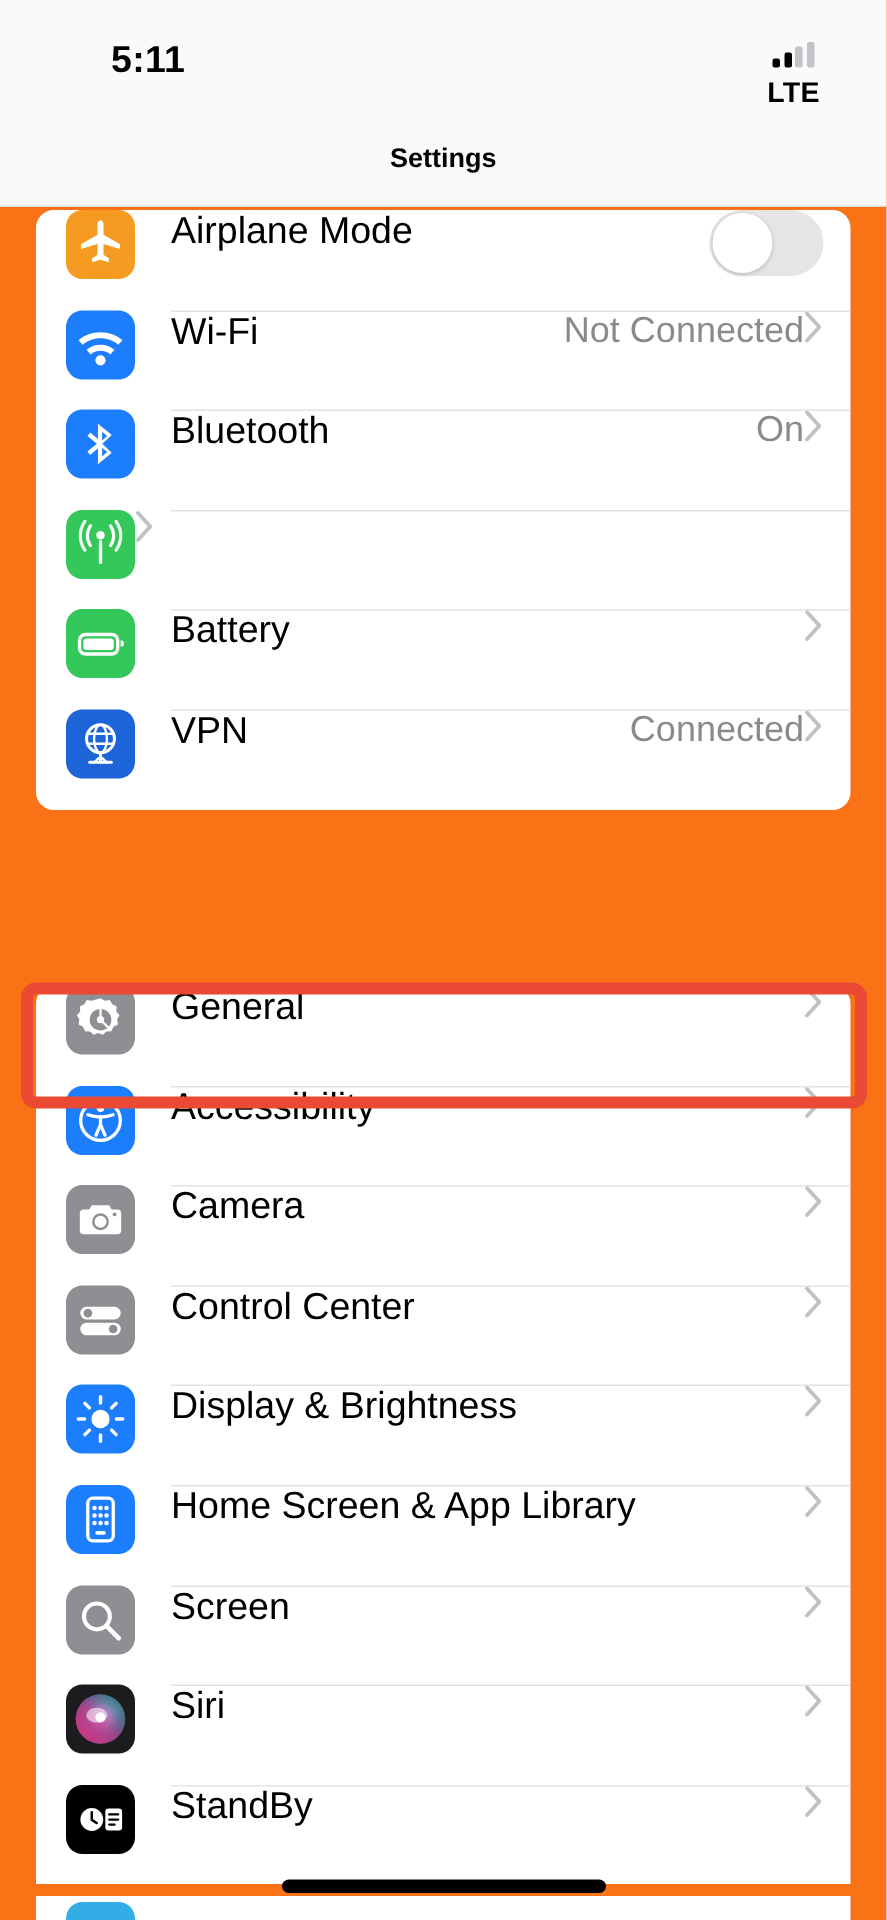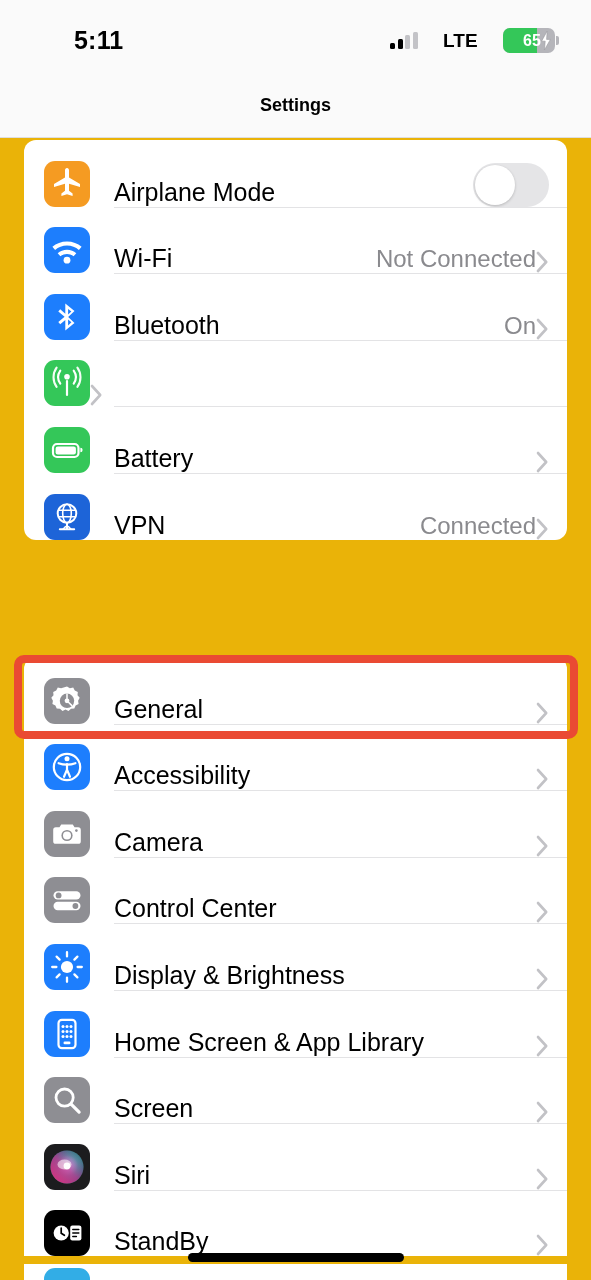--- a/index.html
+++ b/index.html
@@ -5,37 +5,37 @@
   * { box-sizing: border-box; margin: 0; padding: 0; }
   html, body {
     width: 591px; height: 1280px;
     background: #f2f2f7;
     font-family: "Liberation Sans", sans-serif;
     overflow: hidden;
   }
   #screen {
     position: relative;
     width: 591px; height: 1280px;
-    background: #eab308;
+    background: #f97316;
   }
 
   
   .statusbar {
     position: absolute; top: 0; left: 0;
     width: 591px; height: 74px;
     background: #fafafa;
   }
   .status-time {
     position: absolute; left: 74px; top: 26px;
     font-size: 25px; font-weight: bold; color: #000;
     letter-spacing: 0.2px;
   }
   .status-right {
     position: absolute; right: 36px; top: 28px;
-    display: flex; align-items: center; gap: 25px;
+    display: flex; align-items: center; gap: 7px; flex-direction: column;
   }
   .signal { display: flex; align-items: flex-end; gap: 2.5px; height: 17px; }
   .signal i { display: block; width: 5px; border-radius: 1.5px; background: #000; }
   .signal i:nth-child(1) { height: 6px; }
   .signal i:nth-child(2) { height: 10px; }
   .signal i:nth-child(3) { height: 14px; background: #c3c3c7; }
   .signal i:nth-child(4) { height: 17px; background: #c3c3c7; }
   .lte { font-size: 19px; font-weight: bold; color: #000; letter-spacing: 0.2px; }
   .battery {
     position: relative; width: 52px; height: 25px;
@@ -74,21 +74,21 @@
   
   .group {
     position: absolute; left: 24px; width: 543px;
     background: #fff; border-radius: 12px; overflow: hidden;
   }
   #group-connectivity { top: 140px; }
   #group-system { top: 657px; border-radius: 12px 12px 0 0; }
 
   .row {
     position: relative;
-    display: flex; align-items: flex-end;
+    display: flex; align-items: flex-start;
     height: 66.6px; padding-left: 20px; padding-right: 18px;
   }
   .row + .row::before {
     content: ""; position: absolute; left: 90px; right: 0; top: 0;
     height: 1px; background: #e3e3e5;
   }
   .app-icon {
     width: 46px; height: 46px; border-radius: 11px;
     flex: 0 0 46px;
     display: flex; align-items: center; justify-content: center;

